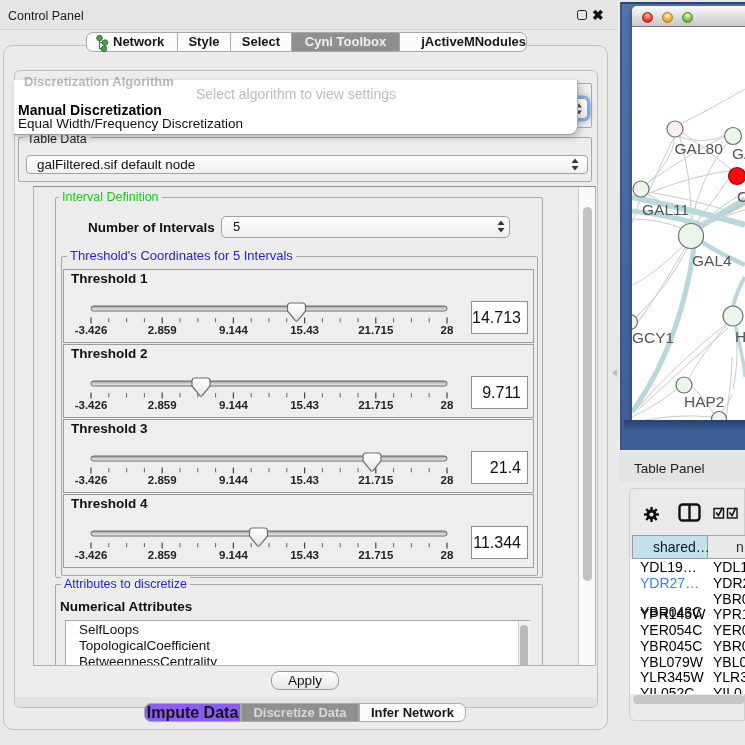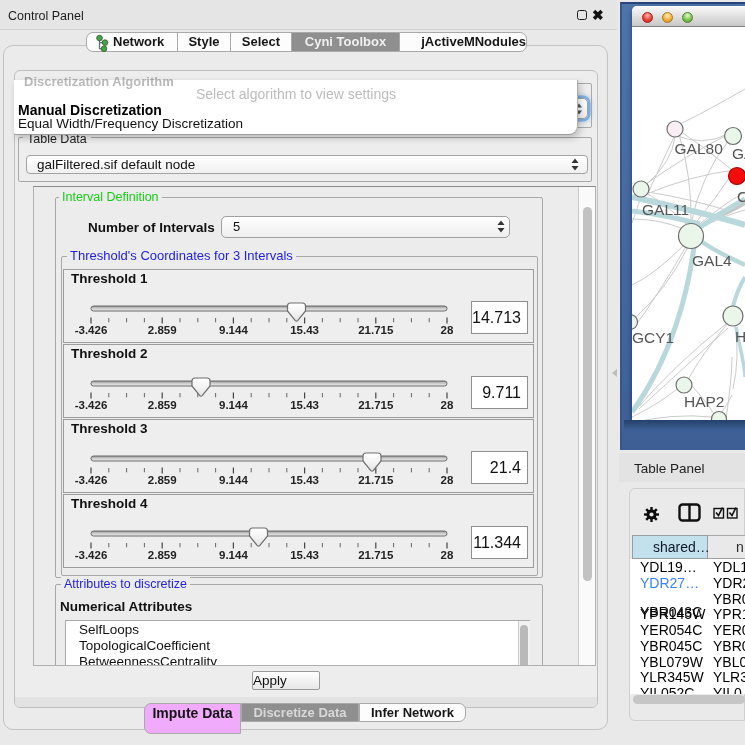--- a/index.html
+++ b/index.html
@@ -61,21 +61,21 @@
 <div class="abs" style="left:25px;top:3px;font-size:12.5px;color:#17cd17;background:#ececec;padding:0 3px;">Interval Definition</div>
 <div class="abs b" style="left:54px;top:33px;font-size:13.5px;color:#111;">Number of Intervals</div>
 <div class="abs" style="left:187px;top:29px;width:289px;height:22px;border-radius:5px;background:linear-gradient(#ffffff,#eeeeee);border:1px solid #a0a0a0;"></div>
 <div class="abs" style="left:199px;top:32px;font-size:13px;color:#111;">5</div>
 <svg class="abs" style="left:462px;top:33px;" width="10" height="13" viewBox="0 0 10 13">
 <path d="M5 0.5 L8.5 5 L1.5 5 Z" fill="#333"></path>
         <path d="M5 12.5 L8.5 8 L1.5 8 Z" fill="#333"></path>
 </svg>
 
 <div class="abs" style="left:27px;top:69px;width:477px;height:320px;border:1px solid #a8a8a8;border-radius:2px;"></div>
-<div class="abs" style="left:33px;top:61px;font-size:13px;color:#2222dd;background:#ececec;padding:0 3px;">Threshold's Coordinates for 3 Intervals</div>
+<div class="abs" style="left:33px;top:61px;font-size:13px;color:#2222dd;background:#ececec;padding:0 3px;">Threshold's Coordinates for 5 Intervals</div>
 
 <svg width="0" height="0" style="position:absolute;">
         <defs>
 <linearGradient id="gtr" x1="0" y1="0" x2="0" y2="1">
 <stop offset="0" stop-color="#8f8f8f"></stop>
             <stop offset="0.4" stop-color="#c6c6c6"></stop>
             <stop offset="1" stop-color="#efefef"></stop>
 </linearGradient>
 <linearGradient id="gth" x1="0" y1="0" x2="0" y2="1">
 <stop offset="0" stop-color="#ffffff"></stop>
@@ -237,22 +237,22 @@
 <div class="abs" style="left:27px;top:390px;font-size:12.5px;color:#2222dd;background:#ececec;padding:0 3px;">Attributes to discretize</div>
 <div class="abs b" style="left:26px;top:412px;font-size:13.5px;color:#111;">Numerical Attributes</div>
 <div class="abs" style="left:31px;top:433px;width:465px;height:100px;background:#ffffff;border:1px solid #a9a9a9;"></div>
 <div class="abs" style="left:45px;top:435px;font-size:13.5px;color:#111;">SelfLoops</div>
 <div class="abs" style="left:45px;top:451px;font-size:13.5px;color:#111;">TopologicalCoefficient</div>
 <div class="abs" style="left:45px;top:467px;font-size:13.5px;color:#111;">BetweennessCentrality</div>
 <div class="abs" style="left:484px;top:434px;width:12px;height:98px;background:#f2f2f2;border-left:1px solid #cccccc;"></div>
 <div class="abs" style="left:486px;top:438px;width:8px;height:94px;background:#b9b9b9;border-radius:4px;"></div>
 </div>
 
-<div class="abs" style="left:252px;top:671px;width:68px;height:19px;background:linear-gradient(#ffffff,#e7e7e7);border:1px solid #9a9a9a;border-radius:2px;font-size:13.5px;color:#111;text-align:left;line-height:18px;">Apply</div>
-<div class="abs b" style="left:144px;top:703px;width:97px;height:31px;background:#f0abfc;color:#161616;border:1px solid #a9a9a9;border-radius:7px 0 0 7px;font-size:14px;text-align:center;line-height:18px;">Impute Data</div>
+<div class="abs" style="left:271px;top:671px;width:68px;height:19px;background:linear-gradient(#ffffff,#e7e7e7);border:1px solid #9a9a9a;border-radius:8px;font-size:13.5px;color:#111;text-align:center;line-height:18px;">Apply</div>
+<div class="abs b" style="left:144px;top:703px;width:97px;height:19px;background:#8b5cf6;color:#161616;border:1px solid #a9a9a9;border-radius:7px 0 0 7px;font-size:16px;text-align:center;line-height:18px;">Impute Data</div>
     <div class="abs b" style="left:241px;top:703px;width:118px;height:19px;background:#8f8f8f;color:#d8d8d8;border:1px solid #a9a9a9;font-size:13px;text-align:center;line-height:18px;">Discretize Data</div>
     <div class="abs b" style="left:359px;top:703px;width:107px;height:19px;background:#fcfcfc;color:#161616;border:1px solid #a9a9a9;border-radius:0 7px 7px 0;font-size:13px;text-align:center;line-height:18px;">Infer Network</div>
 <div class="abs" style="left:620px;top:2px;width:125px;height:448px;background:linear-gradient(#4e74aa,#3d5f96);border-top:2px solid #27457a;border-left:2px solid #3a5784;"></div>
 <div class="abs" style="left:632px;top:6px;width:113px;height:414px;background:#ffffff;border-radius:5px 0 0 0;box-shadow:0 3px 5px rgba(5,15,40,0.55);"></div>
 <div class="abs" style="left:632px;top:6px;width:113px;height:21px;background:linear-gradient(#fafafa,#c8c8c8);border-bottom:1px solid #808080;border-radius:5px 0 0 0;"></div>
 <div class="abs" style="left:641.5px;top:12px;width:11px;height:11px;border-radius:50%;border:0.5px solid #a62018;background:radial-gradient(circle at 50% 28%, #fba39c 10%, #ee5044 48%, #cd241a 88%);"></div>
 <div class="abs" style="left:661.5px;top:12px;width:11px;height:11px;border-radius:50%;border:0.5px solid #ab7422;background:radial-gradient(circle at 50% 28%, #fbe4a2 10%, #f2b945 48%, #d9912a 88%);"></div>
 <div class="abs" style="left:681.5px;top:12px;width:11px;height:11px;border-radius:50%;border:0.5px solid #4c8529;background:radial-gradient(circle at 50% 28%, #d8f1b8 10%, #8bca5e 48%, #5aa132 88%);"></div>
 
 <div class="abs" style="left:624px;top:420px;width:121px;height:12px;background:linear-gradient(#24416c,#3c5f95 85%);"></div>

